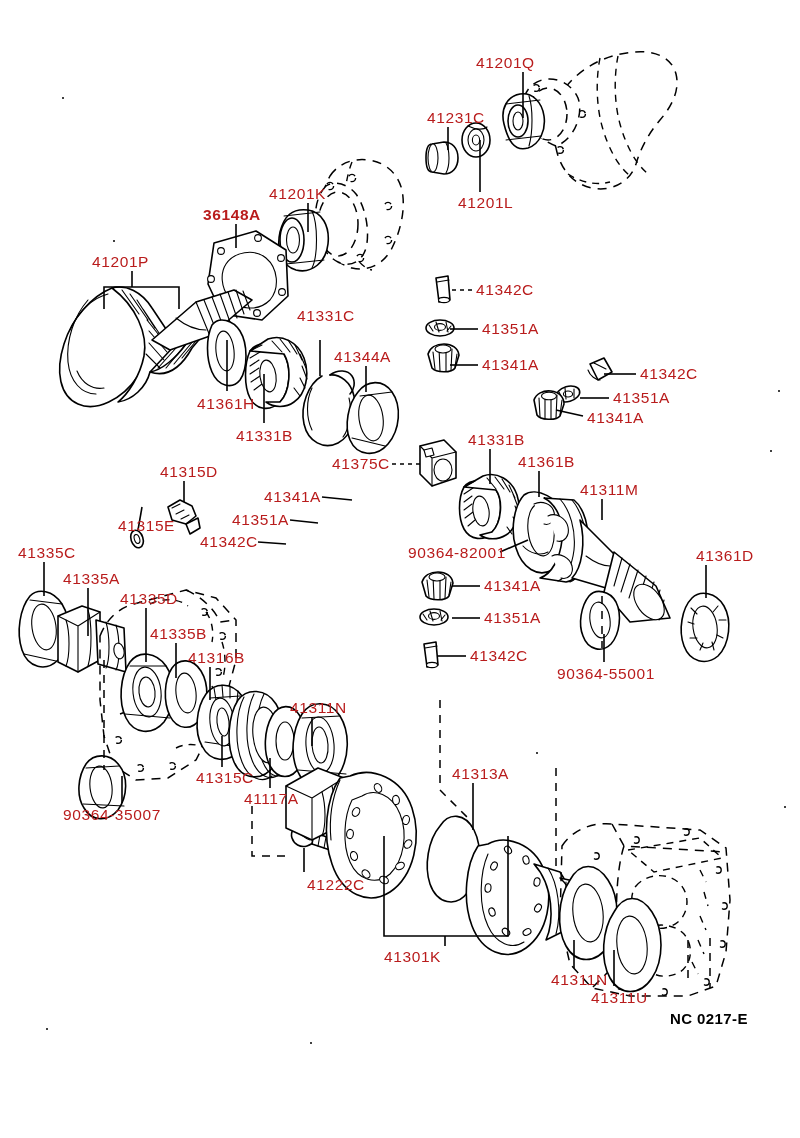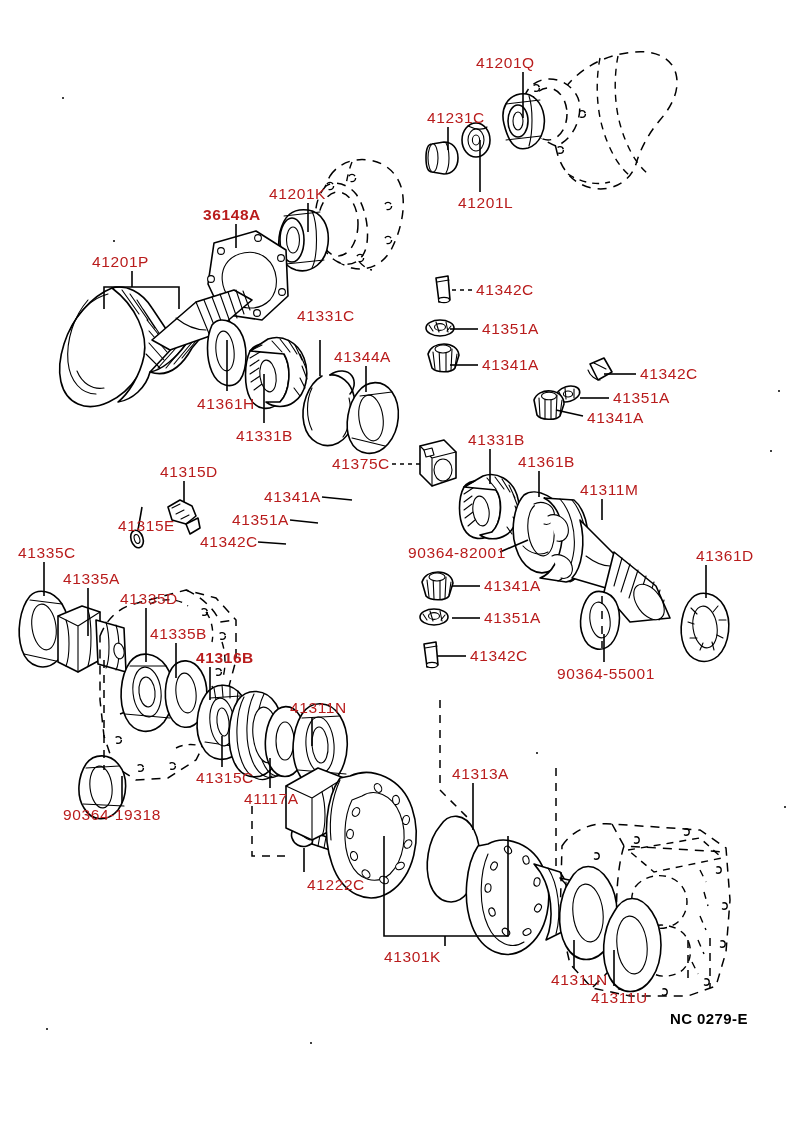--- a/index.html
+++ b/index.html
@@ -570,33 +570,33 @@
       <div class="lbl" style="left: 484px; top: 610px;">41351A</div>
       <div class="lbl" style="left: 470px; top: 648px;">41342C</div>
       <div class="lbl" style="left: 696px; top: 548px;">41361D</div>
       <div class="lbl" style="left: 557px; top: 666px;">90364-55001</div>
       <div class="lbl" style="left: 160px; top: 464px;">41315D</div>
       <div class="lbl" style="left: 118px; top: 490px; margin-top: 28px;">41315E</div>
       <div class="lbl" style="left: 18px; top: 545px;">41335C</div>
       <div class="lbl" style="left: 63px; top: 571px;">41335A</div>
       <div class="lbl" style="left: 120px; top: 591px;">41335D</div>
       <div class="lbl" style="left: 150px; top: 626px;">41335B</div>
-      <div class="lbl" style="left: 196px; top: 650px; font-weight: bold;">41316B</div>
+      <div class="lbl" style="left: 188px; top: 650px;">41316B</div>
       <div class="lbl" style="left: 196px; top: 770px;">41315C</div>
       <div class="lbl" style="left: 244px; top: 791px;">41117A</div>
-      <div class="lbl" style="left: 63px; top: 807px;">90364-19318</div>
+      <div class="lbl" style="left: 63px; top: 807px;">90364-35007</div>
       <div class="lbl" style="left: 290px; top: 700px;">41311N</div>
       <div class="lbl" style="left: 452px; top: 766px;">41313A</div>
       <div class="lbl" style="left: 275px; top: 877px; margin-left: 32px;">41222C</div>
       <div class="lbl" style="left: 384px; top: 949px;">41301K</div>
       <div class="lbl" style="left: 551px; top: 972px;">41311N</div>
       <div class="lbl" style="left: 591px; top: 990px;">41311U</div>
     </div>
 
-  <div class="code" id="diagram-code" style="left:670px; top:1010px;">NC 0279-E</div>
+  <div class="code" id="diagram-code" style="left:670px; top:1010px;">NC 0217-E</div>
 
   <div id="specks">
       <div class="dot" style="left: 62px; top: 97px;"></div>
       <div class="dot" style="left: 113px; top: 240px;"></div>
       <div class="dot" style="left: 778px; top: 390px;"></div>
       <div class="dot" style="left: 770px; top: 450px;"></div>
       <div class="dot" style="left: 536px; top: 752px;"></div>
       <div class="dot" style="left: 784px; top: 806px;"></div>
       <div class="dot" style="left: 310px; top: 1042px;"></div>
       <div class="dot" style="left: 46px; top: 1028px;"></div>

